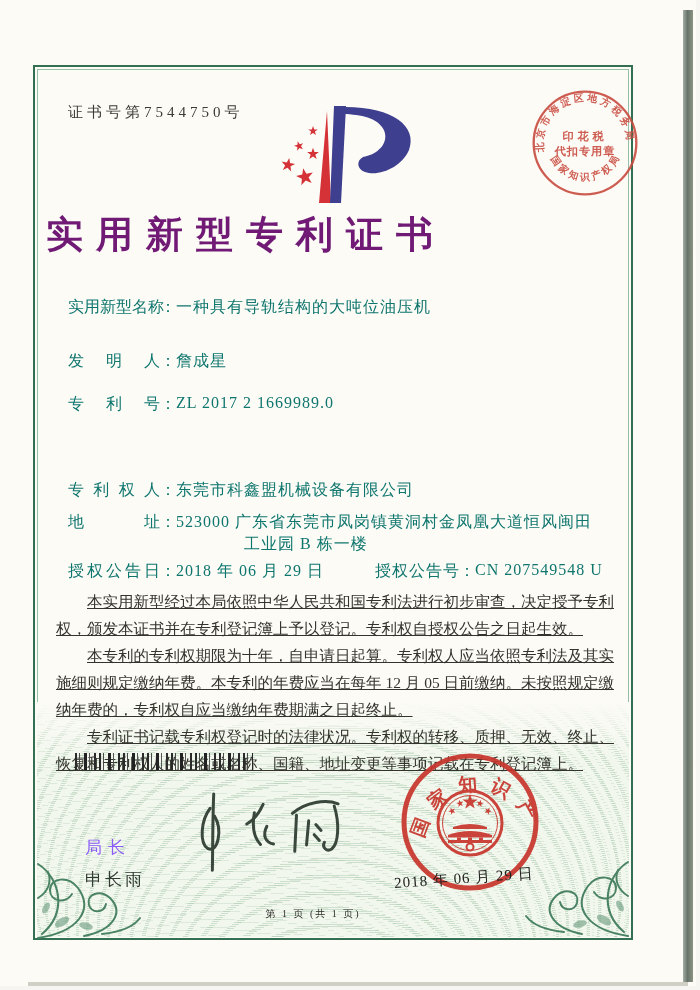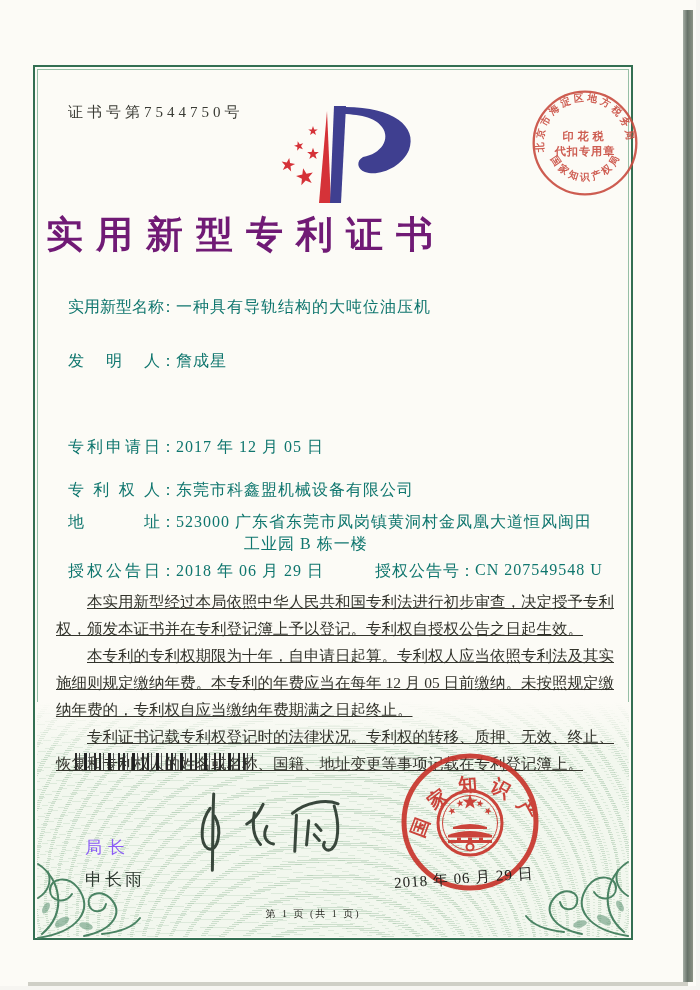--- a/index.html
+++ b/index.html
@@ -139,22 +139,22 @@
   </svg>
 
   <div class="title">实用新型专利证书</div>
 
   <div class="field-row" style="top:297px">
     <span class="lbl">实用新型名称</span><span class="colon">：</span><span class="val">一种具有导轨结构的大吨位油压机</span>
   </div>
   <div class="field-row" style="top:351px">
     <span class="lbl">发明人</span><span class="colon">：</span><span class="val">詹成星</span>
   </div>
-  <div class="field-row" style="top:437px">
-    <span class="lbl">专利申请日</span><span class="colon">：</span><span class="val">2017 年 12 月 05 日</span>
+  <div class="field-row" style="top:394px">
+    <span class="lbl">专利号</span><span class="colon">：</span><span class="val">ZL 2017 2 1669989.0</span>
   </div>
   <div class="field-row" style="top:480px">
     <span class="lbl">专利权人</span><span class="colon">：</span><span class="val">东莞市科鑫盟机械设备有限公司</span>
   </div>
   <div class="field-row" style="top:512px">
     <span class="lbl">地址</span><span class="colon">：</span><span class="val">523000 广东省东莞市凤岗镇黄洞村金凤凰大道恒风闽田</span>
     <span class="val2">工业园 B 栋一楼</span>
   </div>
   <div class="field-row" style="top:561px">
     <span class="lbl">授权公告日</span><span class="colon">：</span><span class="val">2018 年 06 月 29 日</span>

